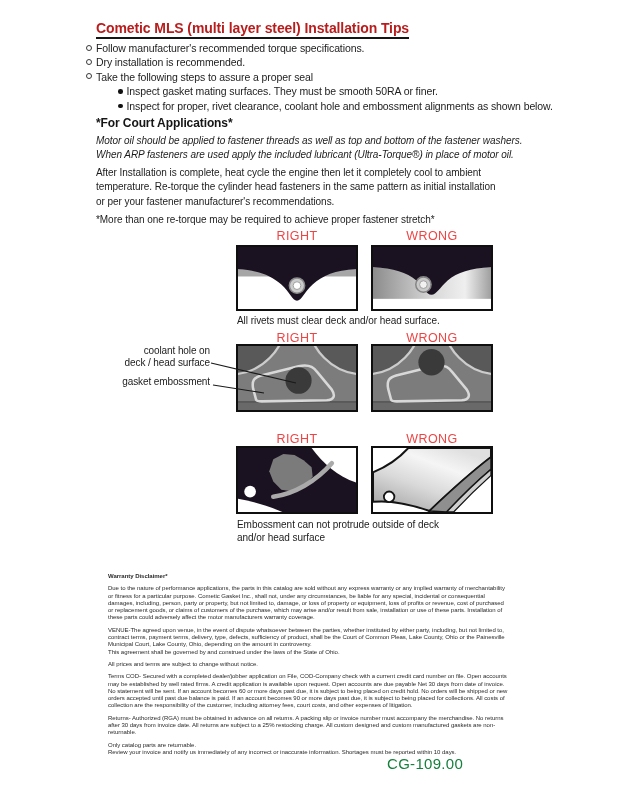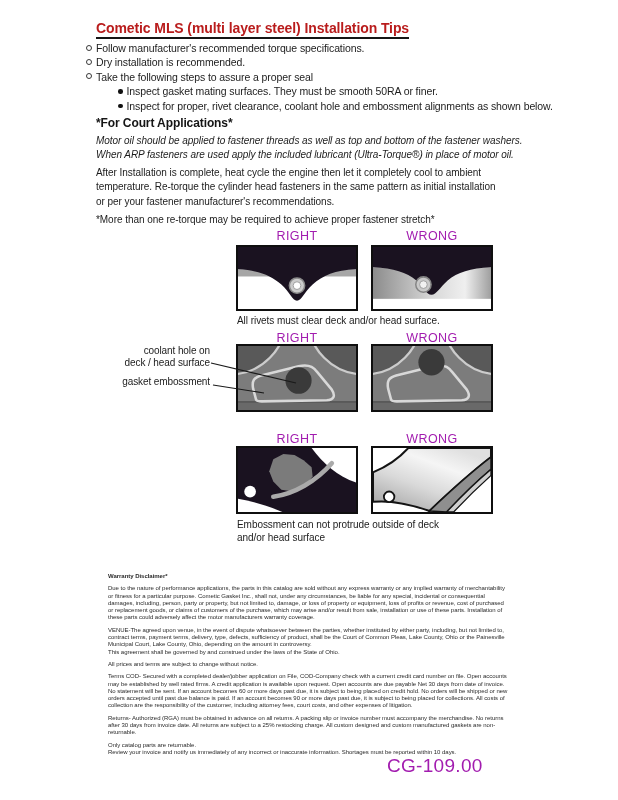--- a/index.html
+++ b/index.html
@@ -10,32 +10,32 @@
            border-bottom:2px solid #151515; padding-bottom:1px; display:inline-block; }
   .tips { font-size:10.5px; line-height:14.4px; letter-spacing:-0.1px; }
   .tip-row { white-space:nowrap; }
   .tip-sub { padding-left:32px; }
   .bo { width:4px; height:4px; border:1.1px solid #3a3a3a; border-radius:50%;
         display:inline-block; margin-right:4px; vertical-align:1.5px; }
   .bf { width:4.5px; height:4.5px; background:#111; border-radius:50%;
         display:inline-block; margin-right:4px; vertical-align:1.5px; }
   .h2 { font-size:12px; font-weight:bold; letter-spacing:-0.1px; color:#151515; }
   .para { font-size:10px; line-height:14.3px; letter-spacing:-0.05px; white-space:pre-line; }
-  .dg-header { font-size:12.5px; letter-spacing:0.4px; text-align:center; color:#a21caf; }
+  .dg-header { font-size:12.5px; letter-spacing:0.4px; text-align:center; color:#ef4444; }
   .dbox { border:2.5px solid #0f0f0f; box-sizing:border-box; background:#fff; }
   .dbox svg { display:block; width:100%; height:100%; }
   .caption { font-size:10px; letter-spacing:-0.05px; color:#1c1c1c; white-space:pre-line; line-height:12.5px; }
   .dlabel { font-size:10px; line-height:11.5px; letter-spacing:-0.1px; text-align:right;
             white-space:pre-line; color:#1c1c1c; }
   .leader { pointer-events:none; z-index:5; }
   .fine { font-size:6px; line-height:7.3px; letter-spacing:-0.03px; color:#2b2b2b; width:400px; }
   .fine p { margin:0 0 5px 0; }
   .fine p.nogap { margin-bottom:0; }
   .fine .fh { font-weight:bold; margin-bottom:5px; }
-  .pagenum { font-size:19px; letter-spacing:0.3px; color:#a21caf; }
+  .pagenum { font-size:15px; letter-spacing:0.3px; color:#15803d; }
 </style>
 </head>
 <body>
 
 <div class="page">
 
   <div class="abs" style="left:96px; top:19px;">
     <span class="title">Cometic MLS (multi layer steel) Installation Tips</span>
   </div>
 

